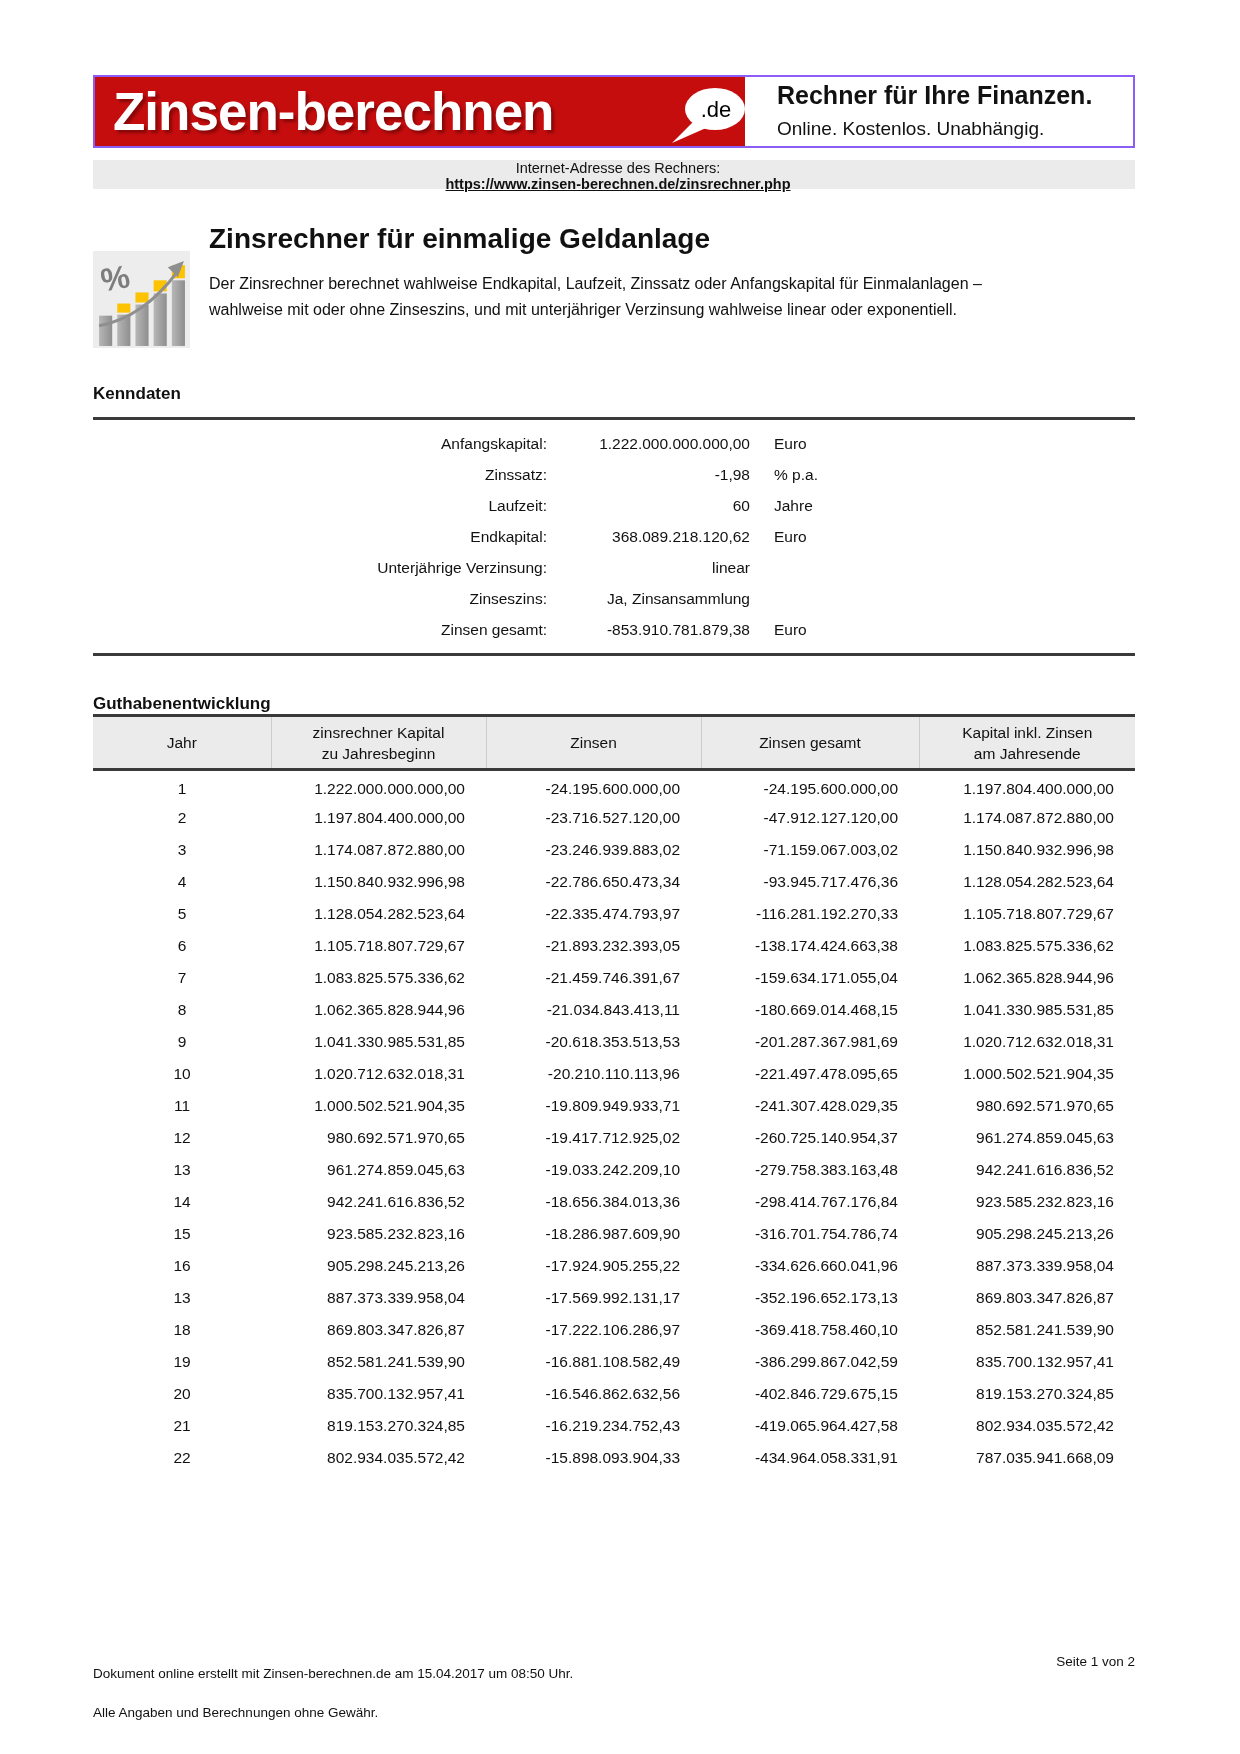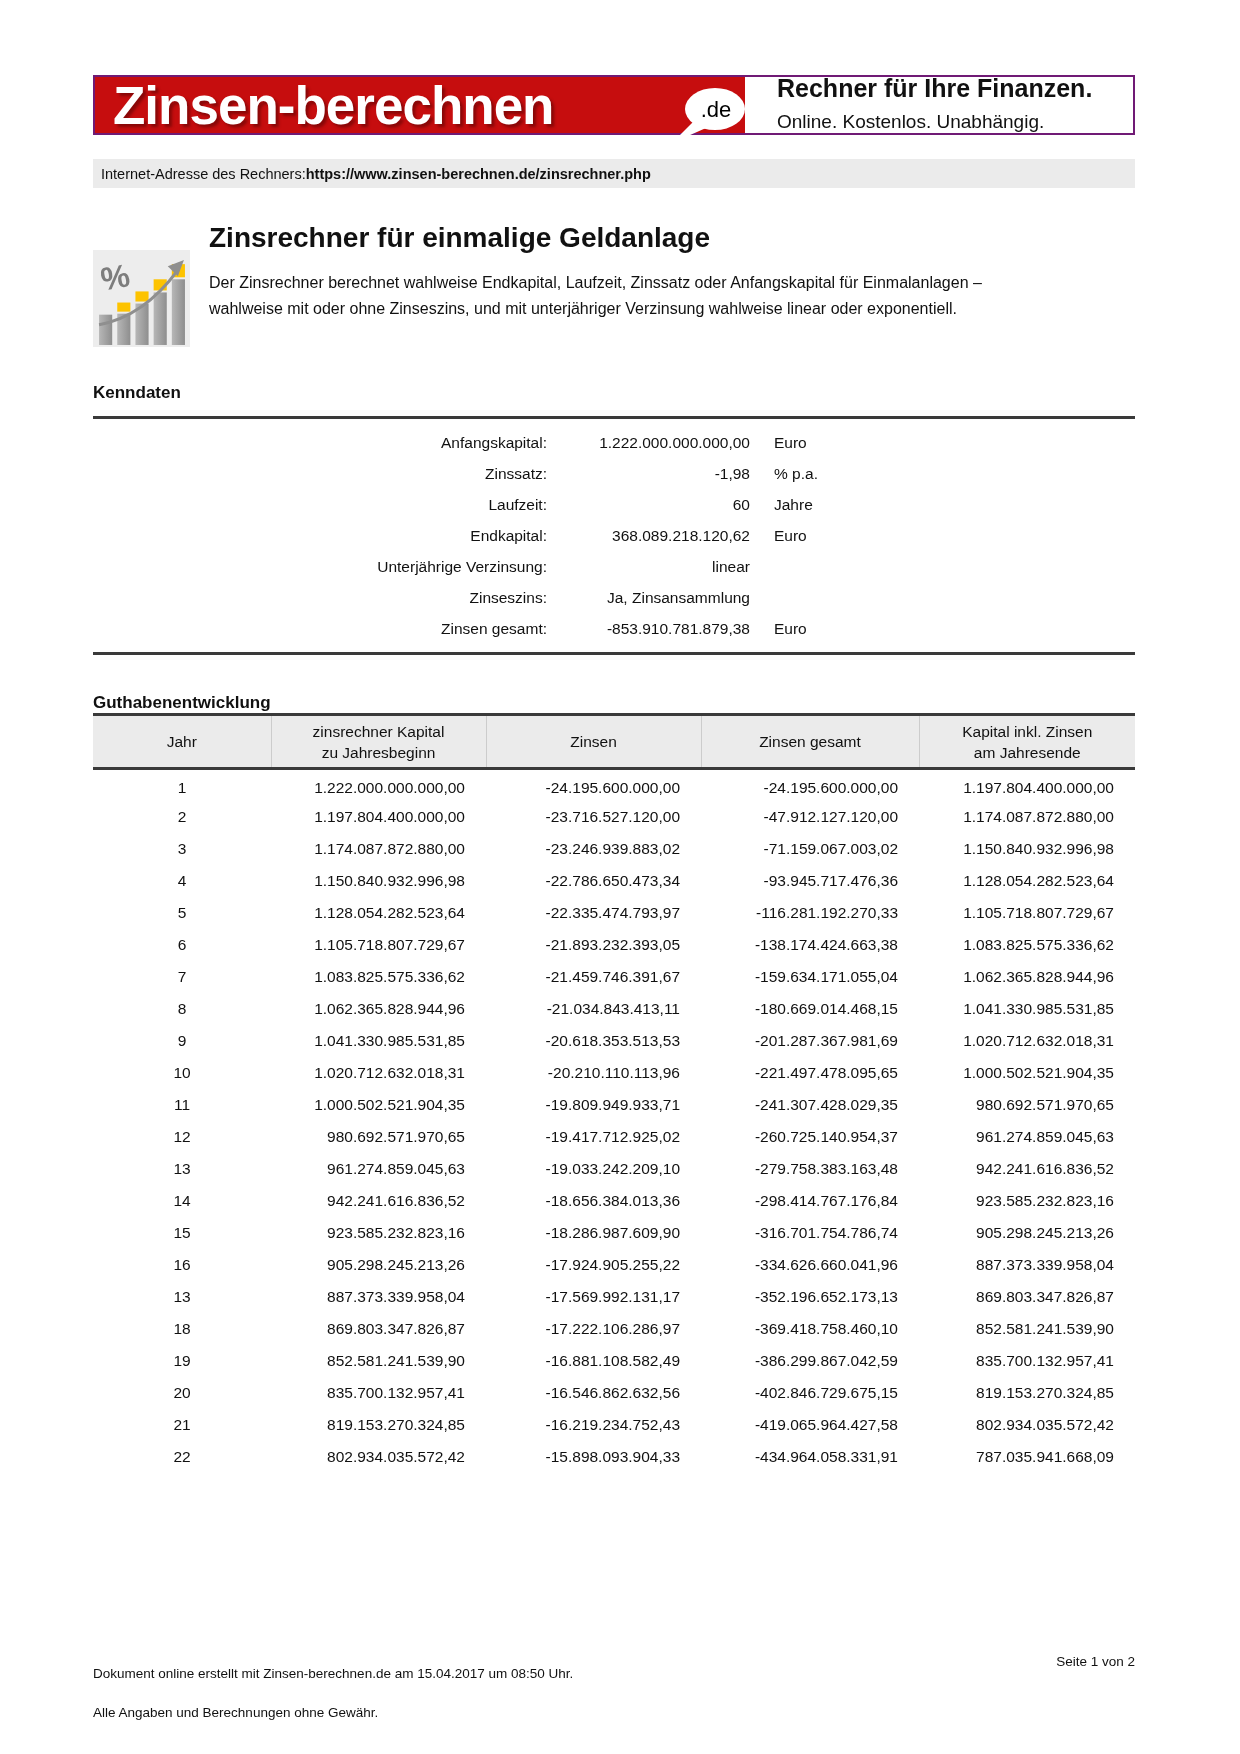--- a/index.html
+++ b/index.html
@@ -11,22 +11,22 @@
     height: 1754px;
     margin: 0 auto;
     background: #fff;
     overflow: hidden;
   }
   .content { position: absolute; left: 93px; width: 1042px; top: 0; }
 
   
   .brandbox {
     margin-top: 75px;
-    height: 60px;
-    border: 2px solid #701a75;
+    height: 73px;
+    border: 2px solid #8b5cf6;
     display: flex;
     background: #fff;
   }
   .logo-box {
     position: relative;
     width: 650px;
     background: #c60d0e;
     display: flex;
     align-items: center;
   }
@@ -46,29 +46,30 @@
     display: flex;
     flex-direction: column;
     justify-content: center;
     padding-left: 32px;
   }
   .tagline-bold { font-size: 25px; font-weight: bold; line-height: 33px; }
   .tagline-sub  { font-size: 19px; line-height: 33px; }
 
   
   .urlbar {
-    margin-top: 24px;
+    margin-top: 12px;
     background: #ebebeb;
     height: 29px;
     display: flex;
     align-items: center;
     padding-left: 8px;
     font-size: 14.5px;
-  }
-  .urlbar b { font-weight: bold; }
+    flex-direction: column;
+  }
+  .urlbar b { font-weight: bold; text-decoration: underline; }
 
   
   .intro { margin-top: 32px; display: flex; }
   .calc-icon { width: 97px; height: 97px; margin-top: 30px; flex: 0 0 auto; }
   .intro-text { margin-left: 19px; padding-top: 0; }
   .page-title { font-size: 28px; font-weight: bold; margin-top: 2px; }
   .page-desc  { font-size: 16px; line-height: 26px; margin-top: 16px; width: 815px; }
 
   
   .section-heading { font-size: 17px; font-weight: bold; }

